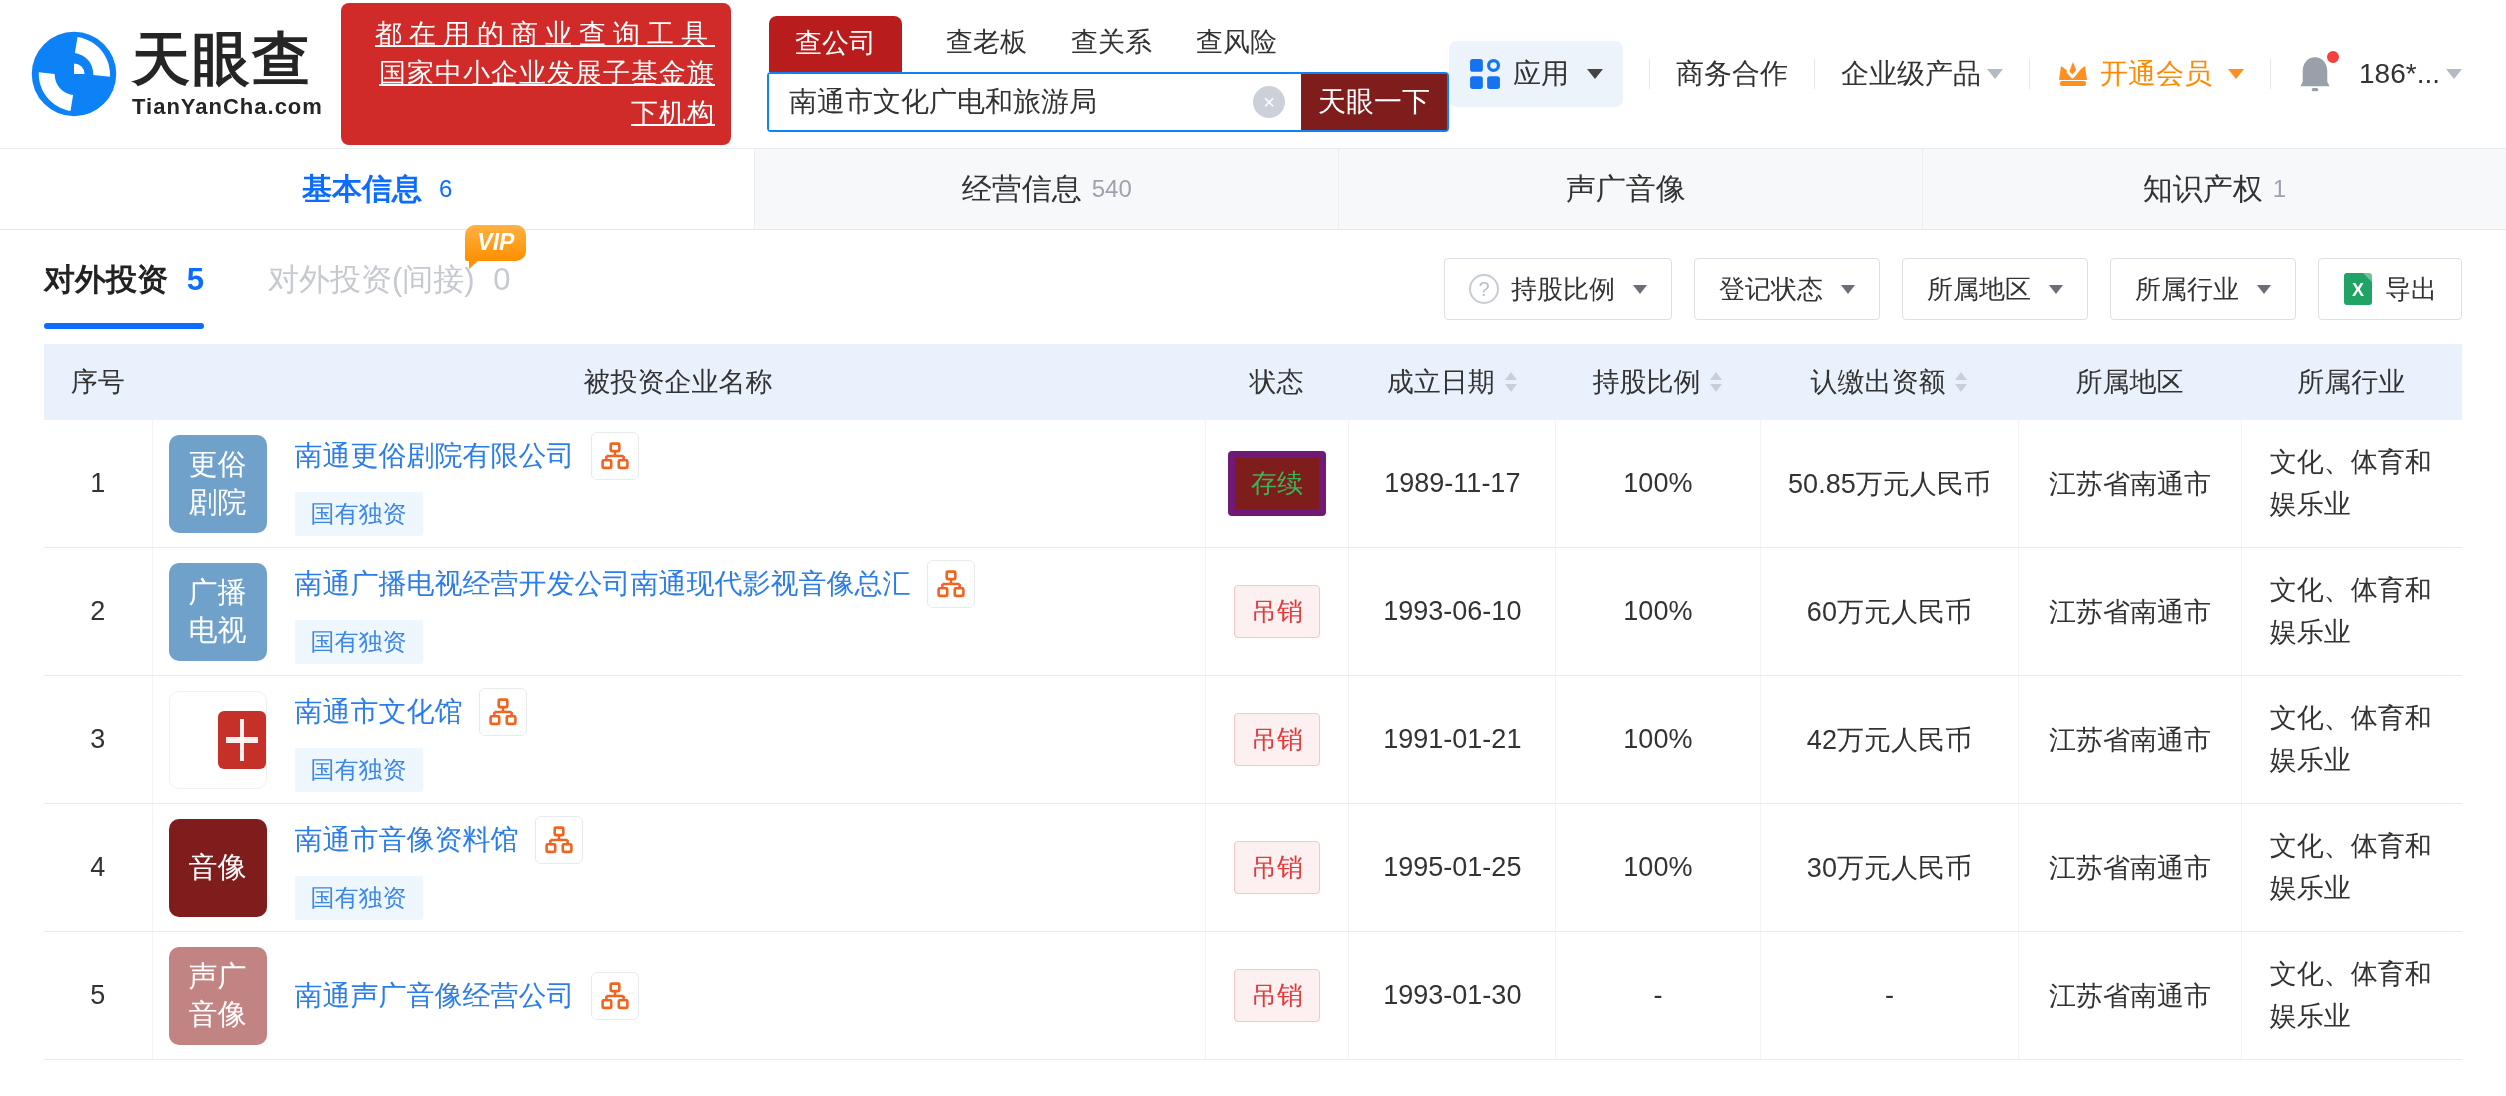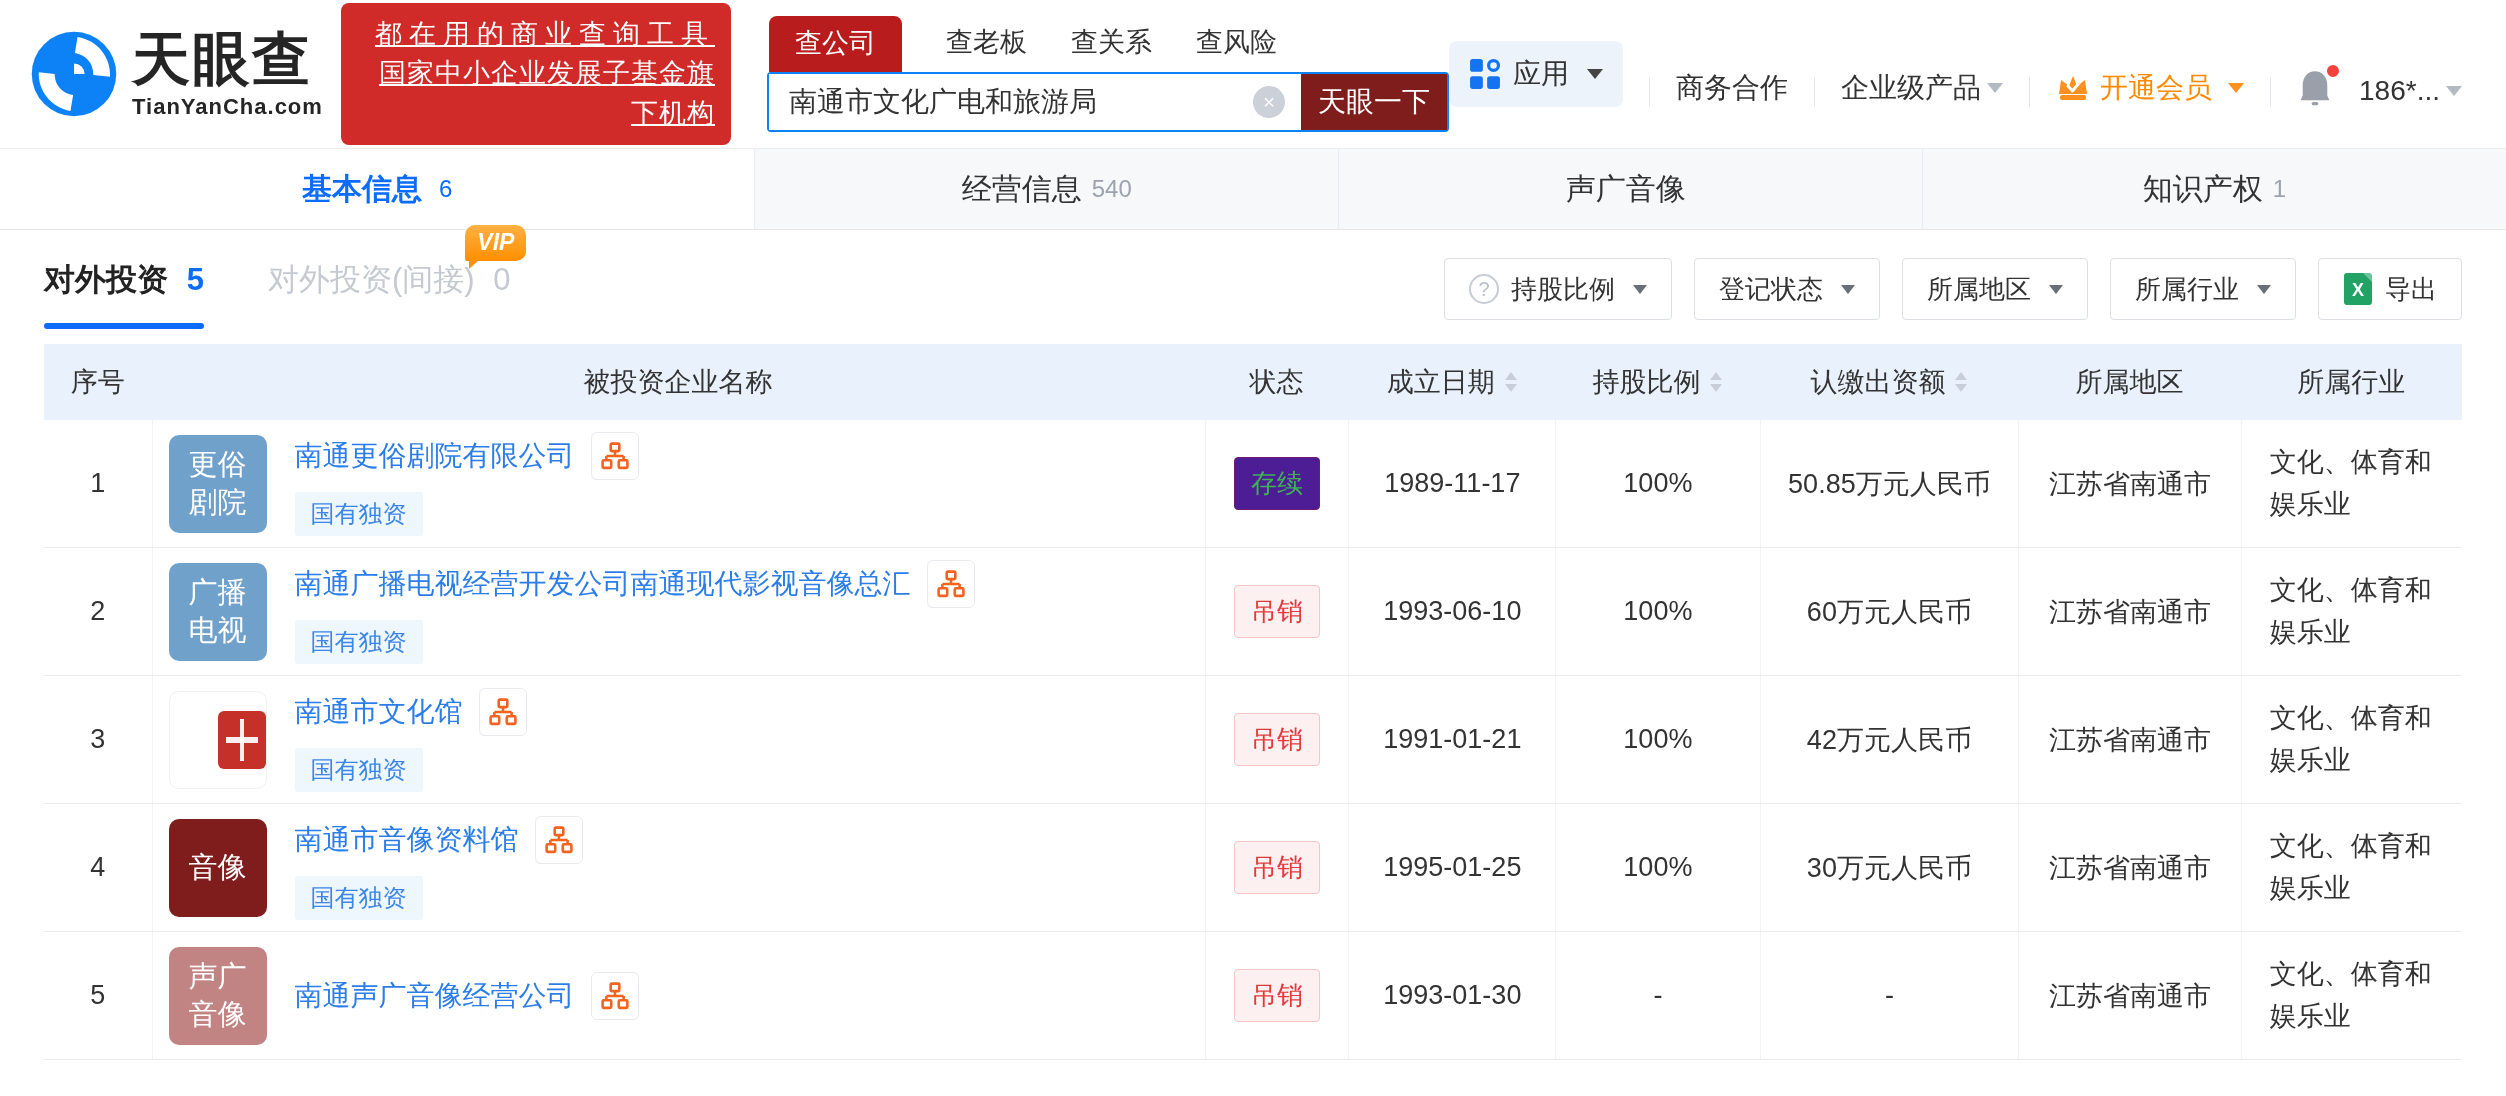--- a/index.html
+++ b/index.html
@@ -24,21 +24,21 @@
   .stab { font-size:27px; color:#333; padding-bottom:12px; cursor:pointer; }
   .stab.active { background:#b91c1c; color:#fff; padding:9px 26px 11px; border-radius:8px 8px 0 0; }
   .search-box { display:flex; height:60px; border:2px solid #0c82f6; border-radius:4px; background:#fff; }
   .search-box input { flex:1; border:none; outline:none; font-size:28px; color:#333; padding:0 20px;
                       font-family:"Liberation Sans","DejaVu Sans",sans-serif; }
   .clear-btn { align-self:center; width:32px; height:32px; border-radius:50%; background:#ccd1d9; color:#fff;
                font-size:20px; line-height:32px; text-align:center; margin-right:16px; cursor:pointer; }
   .search-go { width:146px; background:#7f1d1d; color:#fff; font-size:28px; border:none; cursor:pointer;
                display:flex; align-items:center; justify-content:center; }
 
-  .top-nav { margin-left:auto; display:flex; align-items:flex-end; gap:26px; font-size:28px; white-space:nowrap; }
+  .top-nav { margin-left:auto; display:flex; align-items:center; gap:26px; font-size:28px; white-space:nowrap; }
   .vsep { width:1px; height:30px; background:#e3e6ea; }
   .apps-chip { display:flex; align-items:center; gap:12px; background:#edf3fb; border-radius:8px;
                padding:14px 20px; cursor:pointer; }
   .apps-chip svg { width:32px; height:32px; }
   .caret { width:0; height:0; border-left:8px solid transparent; border-right:8px solid transparent;
            border-top:10px solid #444; display:inline-block; margin-left:6px; }
   .caret.gray { border-top-color:#b3bac4; }
   .caret.orange { border-top-color:#ff8f1f; }
   .nav-item { cursor:pointer; display:flex; align-items:center; }
   .vip-link { color:#ff8a00; display:flex; align-items:center; gap:10px; }
@@ -110,21 +110,21 @@
         linear-gradient(0deg,transparent 44%,rgba(255,255,255,.92) 44% 56%,transparent 56%); }
   .nm-line { display:flex; align-items:center; }
   .company-link { color:#2b7de9; font-size:28px; text-decoration:none; cursor:pointer; }
   .org-box { width:48px; height:48px; border:1px solid #e7eaee; border-radius:6px; margin-left:16px;
              display:flex; align-items:center; justify-content:center; cursor:pointer; background:#fff; }
   .org-box svg { width:28px; height:28px; display:block; }
   .tag-line { margin-top:12px; }
   .soe-tag { display:inline-block; background:#eef6fe; color:#3d86e4; font-size:24px; padding:6px 16px;
              border-radius:3px; }
   .status-badge { display:inline-block; font-size:26px; padding:8px 16px; border-radius:4px; }
-  .status-badge.open { color:#3eb354; background:#4c1d95; border:1px solid #701a75; }
+  .status-badge.open { color:#3eb354; background:#7f1d1d; border:7px solid #701a75; }
   .status-badge.revoked { color:#e4393c; background:#fdf0f0; border:1px solid #f6c6c6; }
 </style>
 </head>
 <body>
 
 <div class="page">
 
   <header class="topbar">
     <div class="logo-group">
       <svg class="logo-swirl" viewBox="0 0 100 100">

